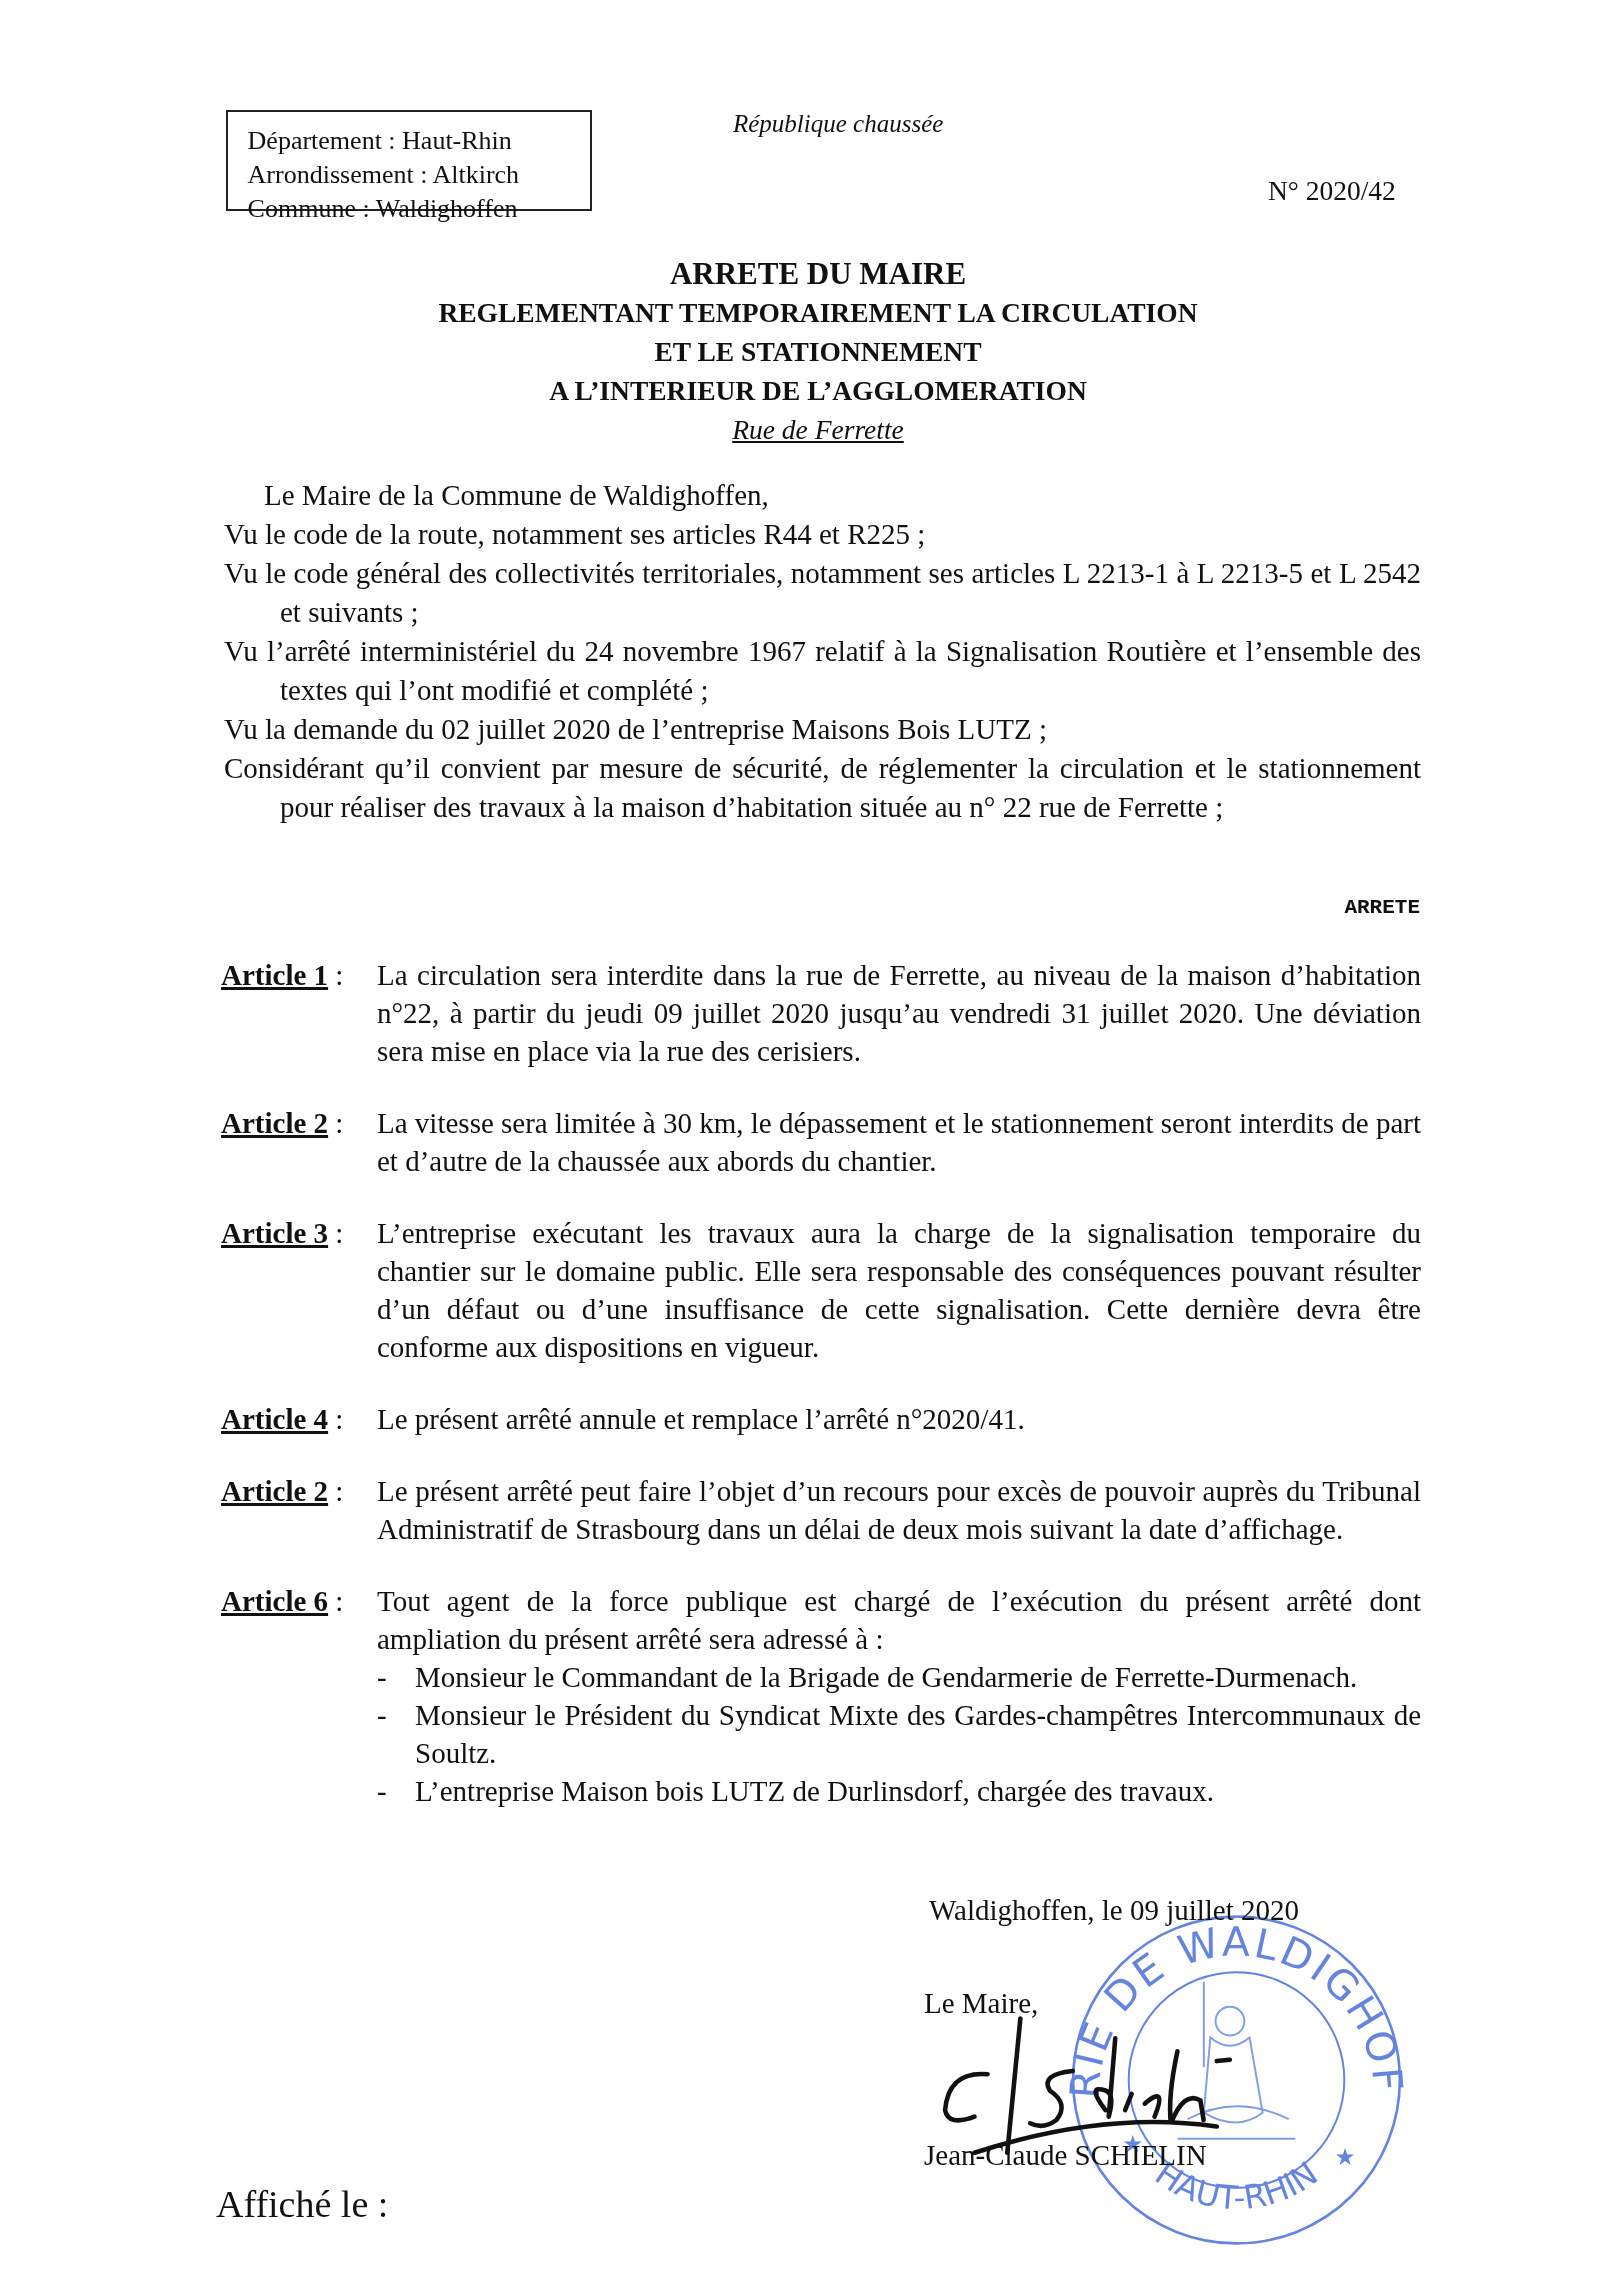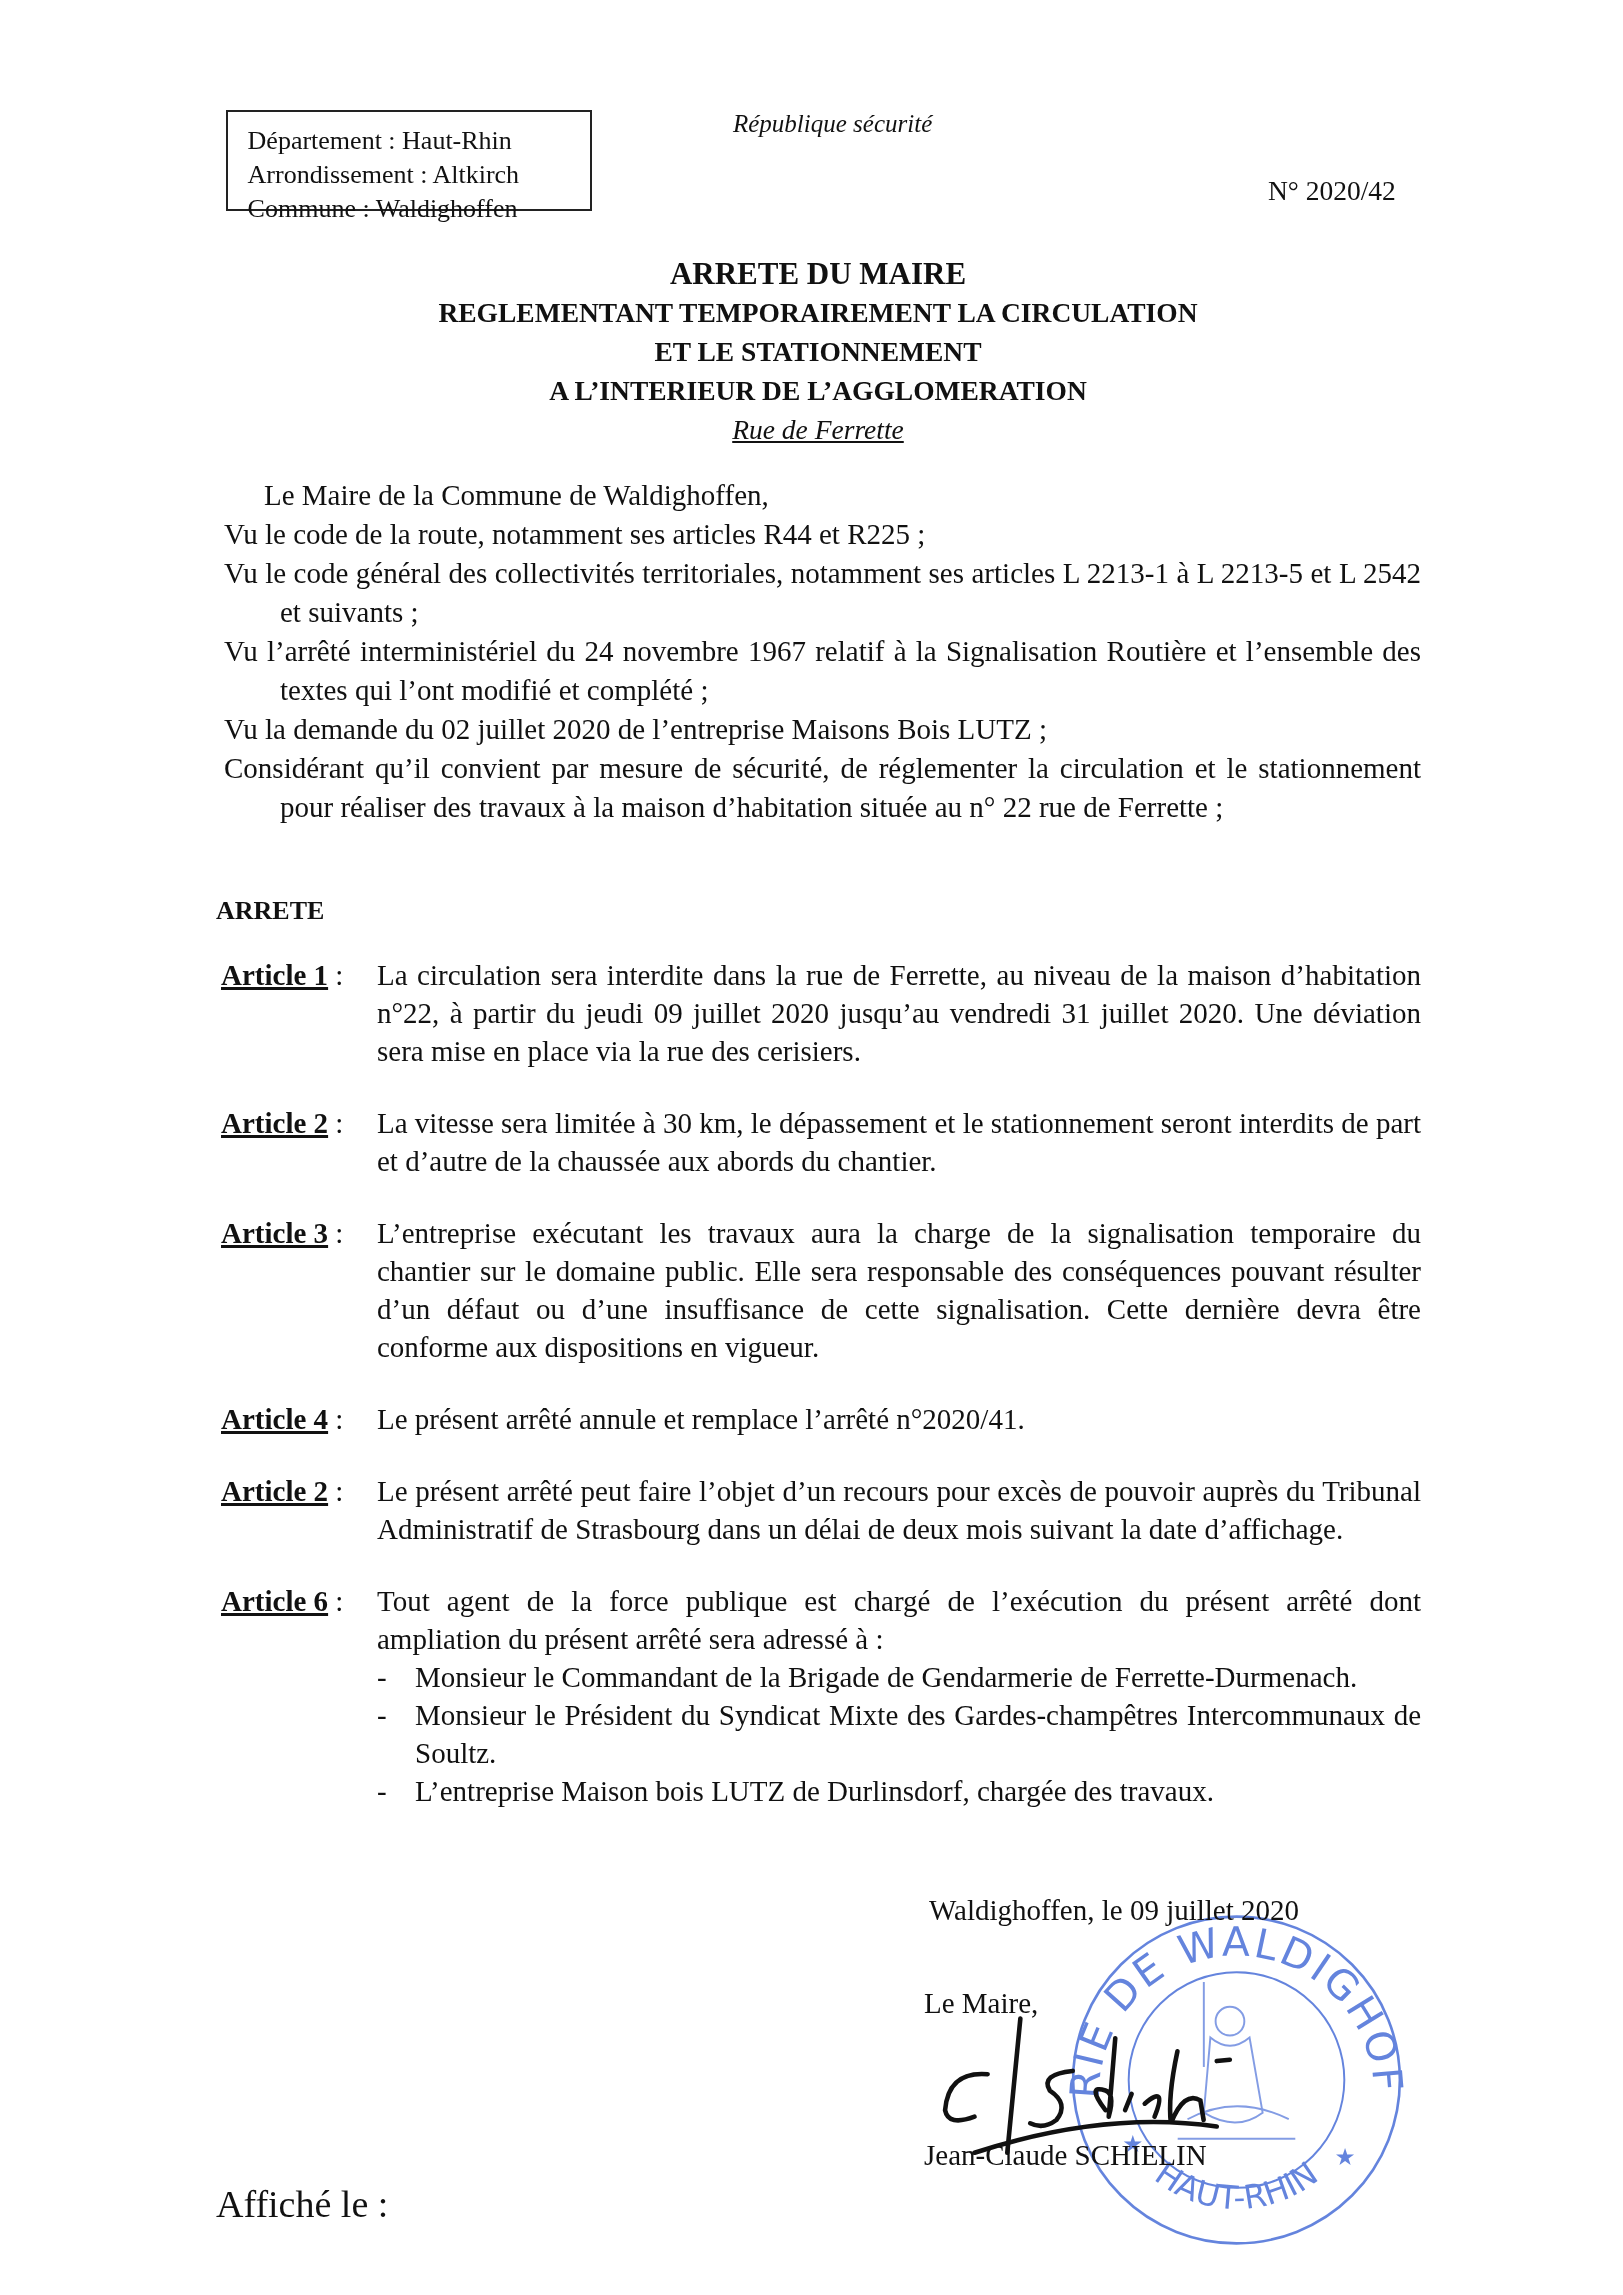--- a/index.html
+++ b/index.html
@@ -15,21 +15,21 @@
   }
   .republique { left: 733px; top: 110px; font-size: 25px; font-style: italic; }
   .numero { left: 1268px; top: 175px; font-size: 27.5px; }
   .titles { left: 216px; width: 1204px; top: 254px; text-align: center; font-weight: bold; }
   .titles .t1 { font-size: 31px; line-height: 39px; }
   .titles .t2 { font-size: 27.5px; line-height: 39px; }
   .titles .street { font-size: 27.5px; line-height: 39px; font-weight: normal; font-style: italic; text-decoration: underline; }
   .preamble { left: 224px; width: 1197px; top: 476px; font-size: 29px; line-height: 39px; }
   .pre-item { text-align: justify; padding-left: 56px; text-indent: -56px; }
   .pre-item.first { padding-left: 0; text-indent: 0; margin-left: 40px; }
-  .arrete-heading { left: 216px; width: 1204px; top: 896px; text-align: left; font-weight: bold; font-size: 26px; }
+  .arrete-heading { left: 216px; width: 1204px; top: 896px; text-align: right; font-weight: bold; font-size: 21px; font-family: Liberation Mono, monospace; }
   .articles { left: 221px; width: 1200px; top: 956px; font-size: 29px; line-height: 38px; }
   .article { display: flex; margin-bottom: 34px; }
   .art-label { flex: 0 0 156px; }
   .art-label .lbl { font-weight: bold; text-decoration: underline; text-decoration-thickness: 2.6px; }
   .art-body { flex: 1; text-align: justify; }
   .recipients { list-style: none; margin: 0; padding: 0; }
   .recipients li { display: flex; }
   .recipients .dash { flex: 0 0 38px; }
   .recipients .txt { flex: 1; text-align: justify; }
   .place-date { left: 929px; top: 1894px; font-size: 29px; }
@@ -40,21 +40,21 @@
   .affiche { left: 216px; top: 2182px; font-size: 38px; }
 </style>
 </head>
 <body>
 
 <div class="abs header-box">
   <div>Département : Haut-Rhin</div>
   <div>Arrondissement : Altkirch</div>
   <div>Commune : Waldighoffen</div>
 </div>
-<div class="abs republique">République sécurité</div>
+<div class="abs republique">République chaussée</div>
 <div class="abs numero">N° 2020/42</div>
 
 <div class="abs titles">
   <div class="t1">ARRETE DU MAIRE</div>
   <div class="t2">REGLEMENTANT TEMPORAIREMENT LA CIRCULATION</div>
   <div class="t2">ET LE STATIONNEMENT</div>
   <div class="t2">A L’INTERIEUR DE L’AGGLOMERATION</div>
   <div class="street">Rue de Ferrette</div>
 </div>
 

